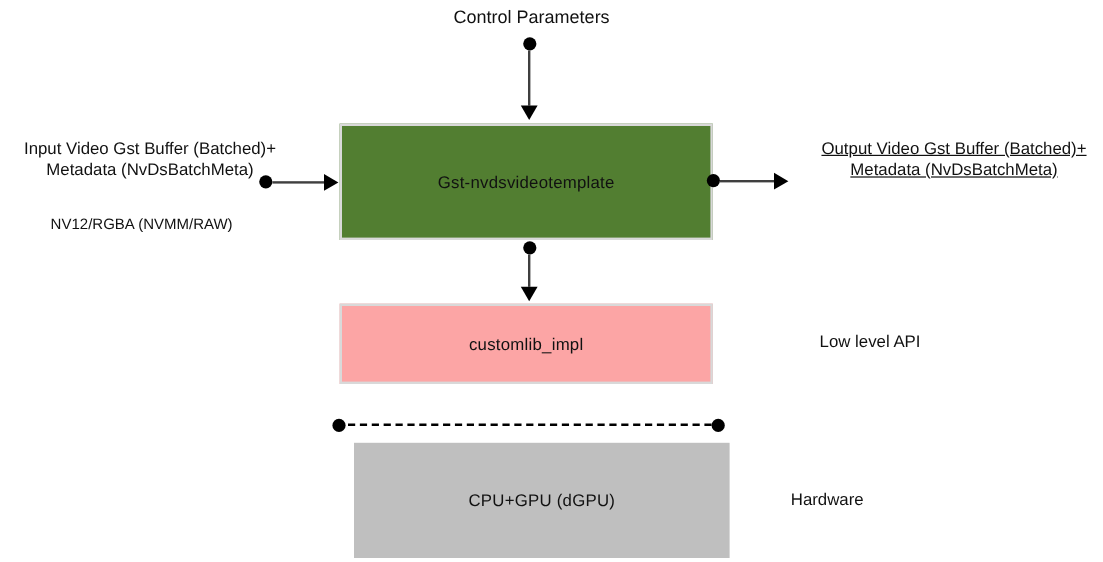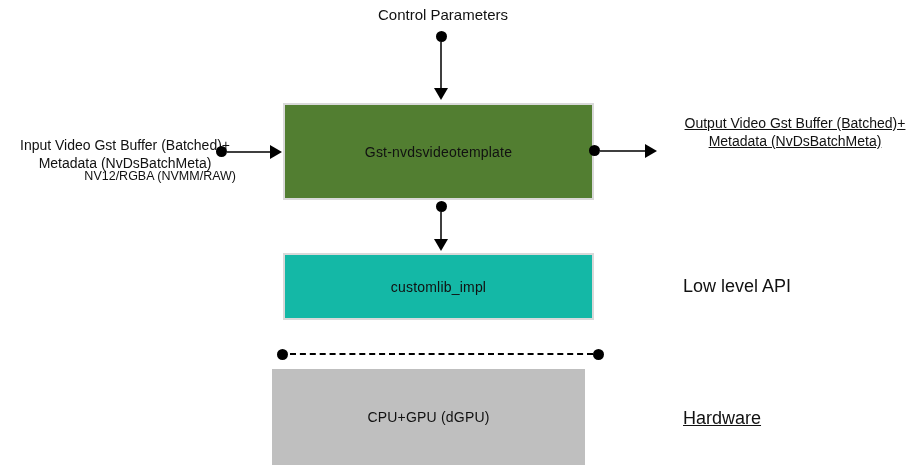--- a/index.html
+++ b/index.html
@@ -27,38 +27,38 @@
     border-top:12px solid #000;
   }
   .arrow-right{
     position:absolute;width:0;height:0;
     border-top:7px solid transparent;border-bottom:7px solid transparent;
     border-left:12px solid #000;
   }
   .dashed{position:absolute;height:0;border-top:2px dashed #000;}
   .io-label{font-size:14px;line-height:18px;white-space:nowrap;}
   .fmt-label{font-size:12.5px;white-space:nowrap;}
-  .side-label{font-size:18px;white-space:nowrap;}
+  .side-label{font-size:14px;white-space:nowrap;}
   .top-label{font-size:15px;white-space:nowrap;}
 </style>
 </head>
 <body>
 
 <div class="canvas">
 
   <div class="label top-label centered" style="left:333px;top:6px;width:220px;">Control Parameters</div>
   <div class="dot" style="left:436px;top:31px;"></div>
   <div class="vline" style="left:440px;top:42px;height:46px;"></div>
   <div class="arrow-down" style="left:434px;top:88px;"></div>
 
-  <div class="label io-label centered" style="left:0px;top:114px;width:250px;margin-top:22px;">
+  <div class="label io-label centered" style="left:0px;top:114px;width:250px;">
     <div>Input Video Gst Buffer (Batched)+</div>
     <div>Metadata (NvDsBatchMeta)</div>
   </div>
-  <div class="label fmt-label centered" style="left:0px;top:169px;width:236px;text-align:right;">NV12/RGBA (NVMM/RAW)</div>
+  <div class="label fmt-label centered" style="left:0px;top:180px;width:236px;">NV12/RGBA (NVMM/RAW)</div>
 
   <div class="dot" style="left:216px;top:146px;"></div>
   <div class="hline" style="left:227px;top:151px;width:44px;"></div>
   <div class="arrow-right" style="left:270px;top:145px;"></div>
 
   <div class="box bordered" style="left: 283px; top: 103px; width: 311px; height: 97px; background-color: rgb(82, 126, 49);">
     <span>Gst-nvdsvideotemplate</span>
   </div>
 
   <div class="dot" style="left:589px;top:145px;"></div>
@@ -67,29 +67,29 @@
 
   <div class="label io-label centered" style="left:670px;top:114px;width:250px;text-decoration:underline;">
     <div>Output Video Gst Buffer (Batched)+</div>
     <div>Metadata (NvDsBatchMeta)</div>
   </div>
 
   <div class="dot" style="left:436px;top:201px;"></div>
   <div class="vline" style="left:440px;top:212px;height:27px;"></div>
   <div class="arrow-down" style="left:434px;top:239px;"></div>
 
-  <div class="box bordered" style="left: 283px; top: 253px; width: 311px; height: 67px; background-color: #14b8a6;">
+  <div class="box bordered" style="left: 283px; top: 253px; width: 311px; height: 67px; background-color: #fca5a5;">
     <span>customlib_impl</span>
   </div>
 
   <div class="label side-label" style="left:683px;top:276px;">Low level API</div>
 
   <div class="dot" style="left:277px;top:349px;"></div>
   <div class="dashed" style="left:290px;top:353px;width:303px;"></div>
   <div class="dot" style="left:593px;top:349px;"></div>
 
-  <div class="box" style="left: 272px; top: 369px; width: 313px; height: 96px; background-color: rgb(191, 191, 191);">
+  <div class="box" style="left: 295px; top: 369px; width: 313px; height: 96px; background-color: rgb(191, 191, 191);">
     <span>CPU+GPU (dGPU)</span>
   </div>
 
-  <div class="label side-label" style="left:683px;top:408px;text-decoration:underline;">Hardware</div>
+  <div class="label side-label" style="left:659px;top:408px;">Hardware</div>
 
 </div>
 
 </body></html>

